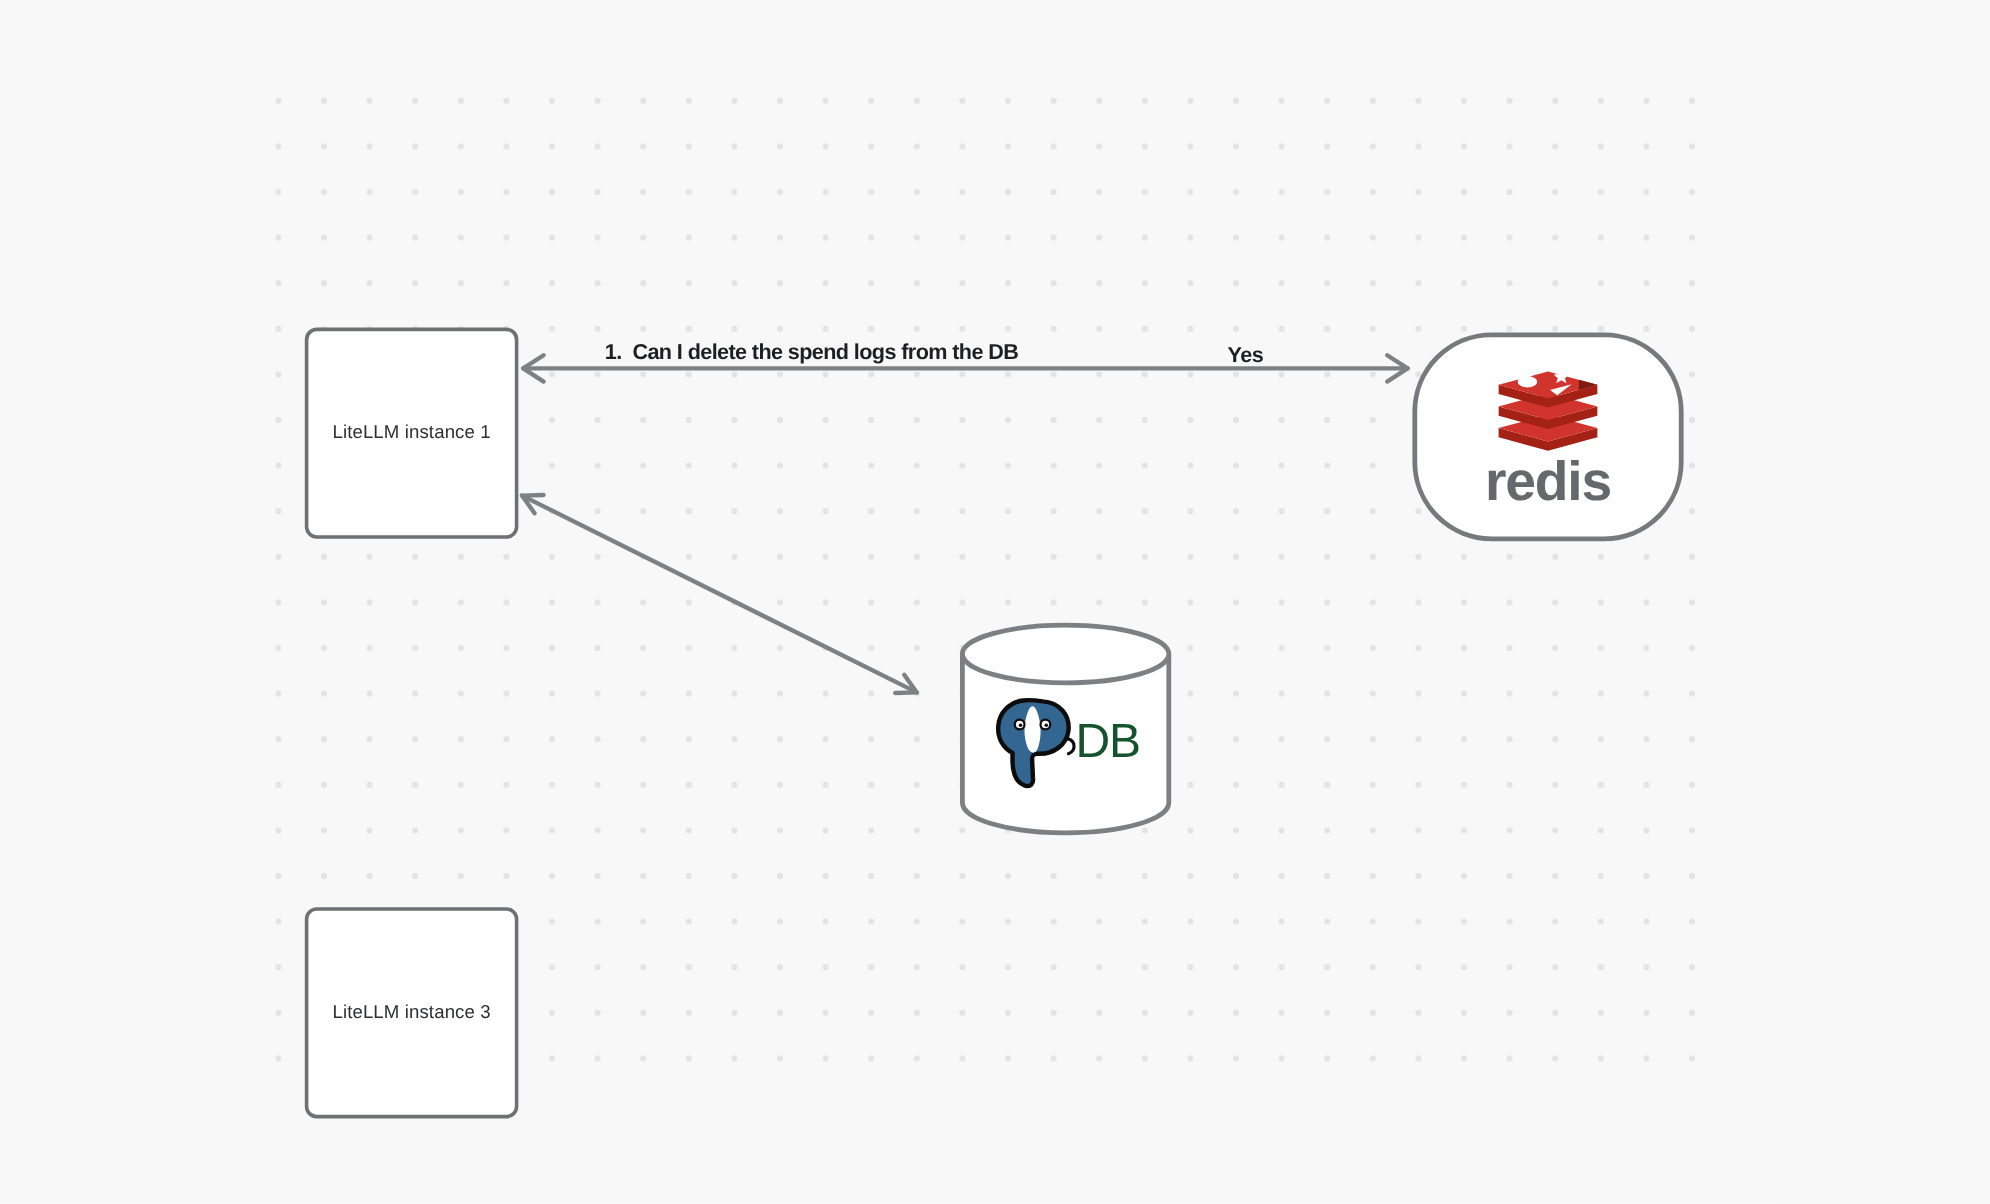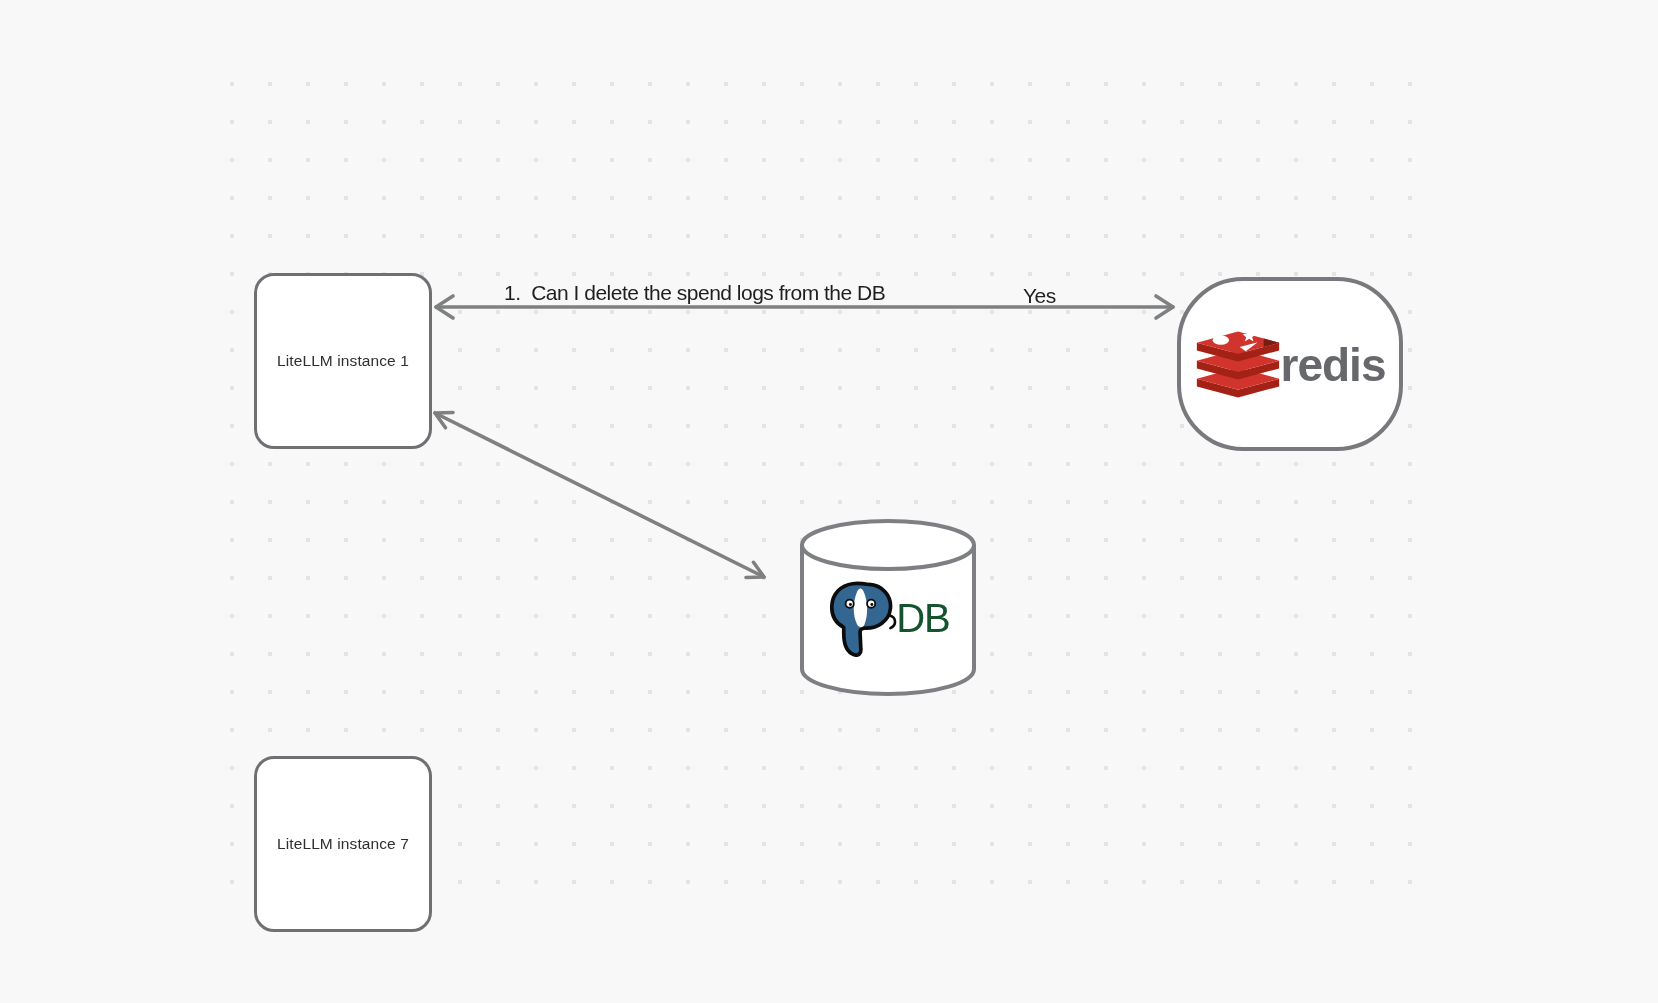--- a/index.html
+++ b/index.html
@@ -30,31 +30,32 @@
     background: #ffffff;
     border: 3.5px solid #6e7073;
     box-sizing: border-box;
     display: flex;
     align-items: center;
     justify-content: center;
   }
   .instance {
     left: 254px;
     width: 178px; height: 176px;
-    border-radius: 20px;
+    border-radius: 10px;
     font-size: 15.5px;
     color: #2e2f32;
     letter-spacing: 0.1px;
   }
   .redis-node {
     left: 1177px; top: 277px;
     width: 226px; height: 174px;
     border-radius: 66px;
     border-width: 4px;
     border-color: #77797c;
+    flex-direction: column;
     padding-top: 2px;
   }
   .redis-word {
     font-size: 46px;
     font-weight: 700;
     color: #66686b;
     letter-spacing: -1px;
     line-height: 0.9;
     margin-top: 2px;
   }
@@ -73,22 +74,22 @@
   }
   .db-label {
     font-size: 40px;
     font-weight: 400;
     color: #14532d;
     margin-left: -4px;
     letter-spacing: -1px;
   }
   .arrow-label {
     position: absolute;
-    font-size: 21px;
-    font-weight: 400;
+    font-size: 18px;
+    font-weight: 700;
     color: #1e1f21;
     letter-spacing: -0.5px;
     white-space: pre;
     line-height: 24px;
   }
 </style>
 </head>
 <body>
 
 <div class="canvas">
@@ -105,21 +106,21 @@
       <path d="M435 413 L764 577"></path>
       <path d="M445.5 427.7 L435 413 L453 412.5"></path>
       <path d="M753.5 562.3 L764 577 L746 577.5"></path>
     </g>
   </svg>
 
   <div class="node instance" style="top:273px">
     <span>LiteLLM instance 1</span>
   </div>
   <div class="node instance" style="top:756px">
-    <span>LiteLLM instance 7</span>
+    <span>LiteLLM instance 3</span>
   </div>
 
   <div class="node redis-node">
     <svg width="86" height="72" viewBox="0 0 100 84">
 
       <path d="M2 58 L50 71 L98 58 L98 67 L50 80 L2 67 Z" fill="#a42116"></path>
       <path d="M2 58 L50 45 L98 58 L50 71 Z" fill="#d0342c"></path>
 
       <path d="M2 37 L50 50 L98 37 L98 46 L50 59 L2 46 Z" fill="#a42116"></path>
       <path d="M2 37 L50 24 L98 37 L50 50 Z" fill="#d0342c"></path>

